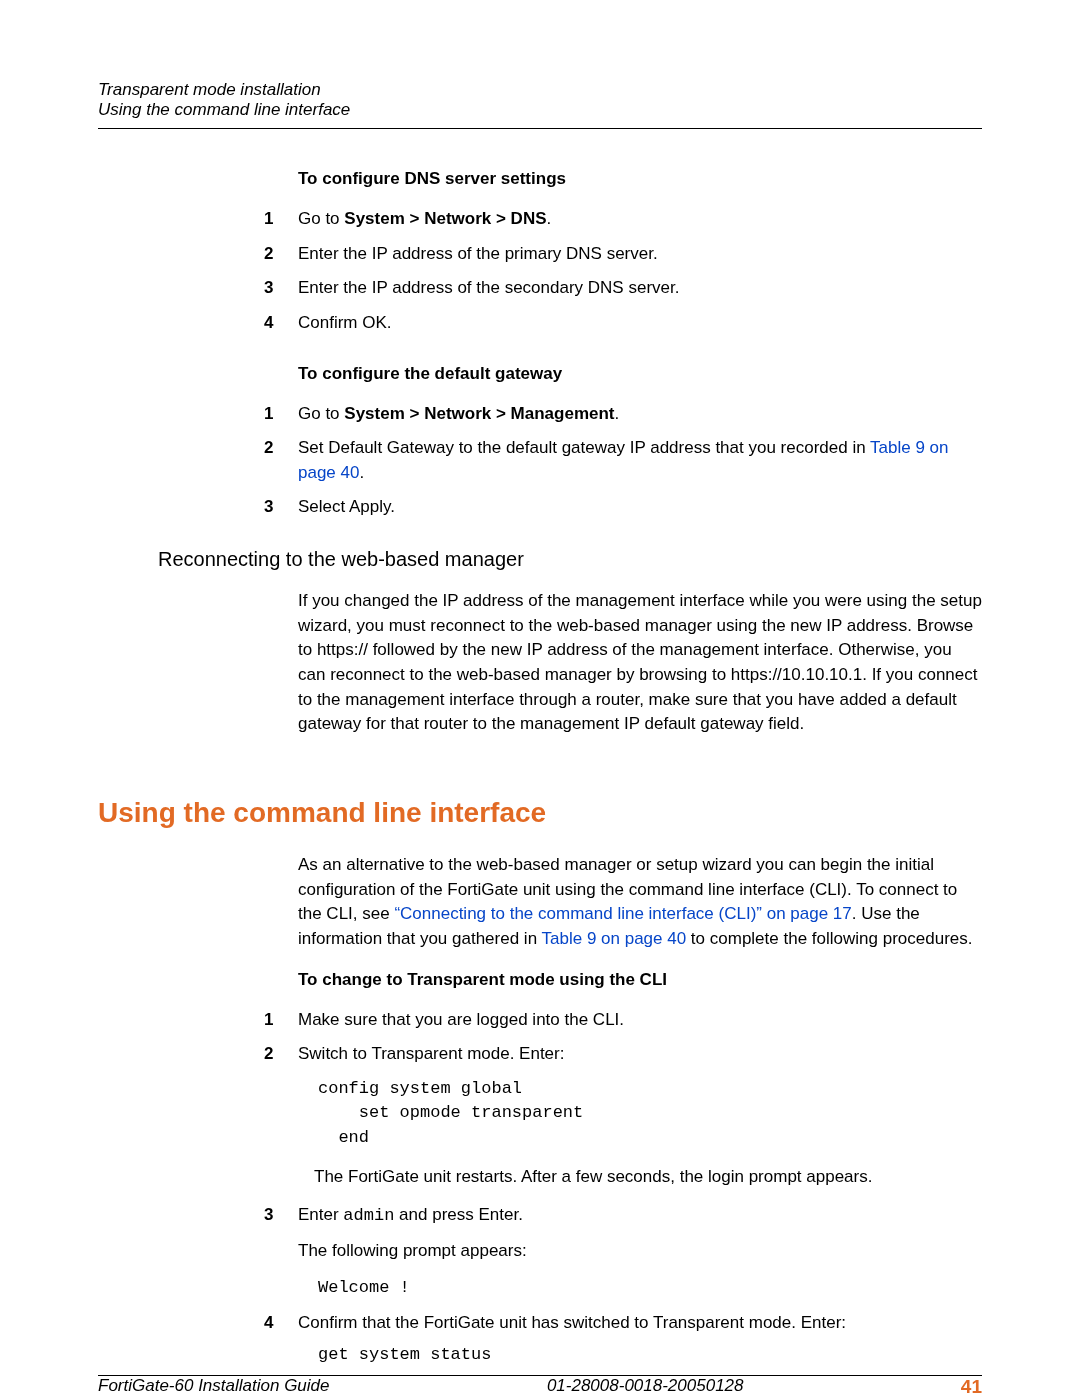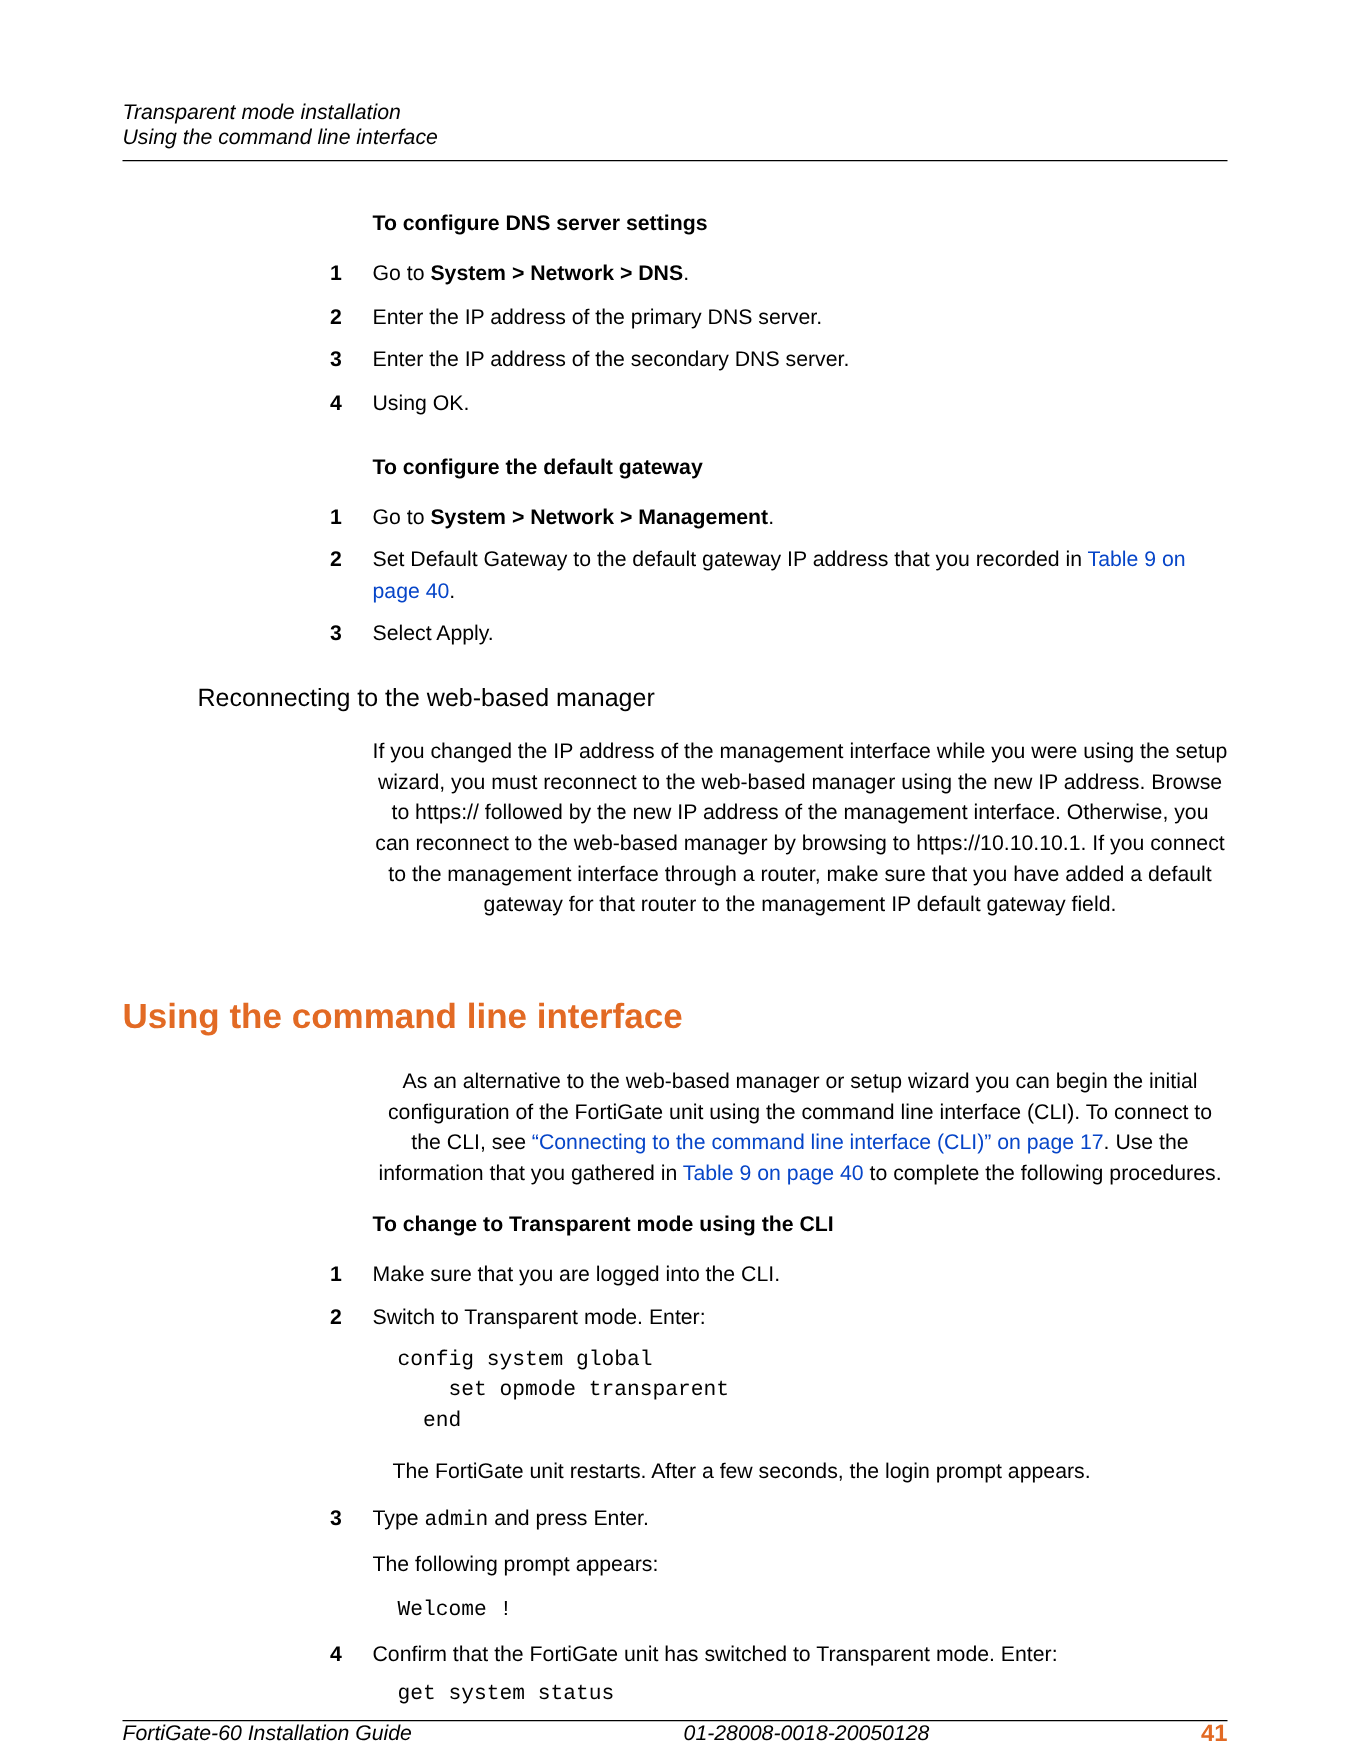--- a/index.html
+++ b/index.html
@@ -63,21 +63,20 @@
   a.link { color: #0645c8; text-decoration: none; }
   h3.section-h3 {
     font-size: 20px;
     font-weight: normal;
     margin: 28px 0 18px 0;
   }
   .para {
     font-size: 17px;
     line-height: 1.45;
     margin: 0 0 18px 0;
-    text-align: center;
   }
   h2.cli-head {
     color: #e26a24;
     font-size: 28px;
     font-weight: bold;
     margin: 60px 0 24px 0;
   }
   pre.code {
     font-family: "Courier New", Courier, monospace;
     font-size: 17px;
@@ -137,21 +136,21 @@
       <li>
         <span class="num">2</span>
         <span class="txt">Enter the IP address of the primary DNS server.</span>
       </li>
       <li>
         <span class="num">3</span>
         <span class="txt">Enter the IP address of the secondary DNS server.</span>
       </li>
       <li>
         <span class="num">4</span>
-        <span class="txt">Using OK.</span>
+        <span class="txt">Confirm OK.</span>
       </li>
     </ol>
 
     <p class="subhead-bold">To configure the default gateway</p>
     <ol class="steps">
       <li>
         <span class="num">1</span>
         <span class="txt">
           <span>Go to </span><span class="bold">System &gt; Network &gt; Management</span><span>.</span>
         </span>
@@ -194,21 +193,21 @@
     </ol>
     <pre class="code">config system global
     set opmode transparent
   end</pre>
     <p class="after-step">The FortiGate unit restarts. After a few seconds, the login prompt appears.</p>
 
     <ol class="steps" style="margin-bottom:0;">
       <li>
         <span class="num">3</span>
         <span class="txt">
-          <span>Type </span><code class="mono">admin</code><span> and press Enter.</span>
+          <span>Enter </span><code class="mono">admin</code><span> and press Enter.</span>
         </span>
       </li>
     </ol>
     <p class="after-step" style="margin-left:0px;">The following prompt appears:</p>
     <pre class="inline-code">Welcome !</pre>
 
     <ol class="steps" style="margin-bottom:0;">
       <li>
         <span class="num">4</span>
         <span class="txt">Confirm that the FortiGate unit has switched to Transparent mode. Enter:</span>

